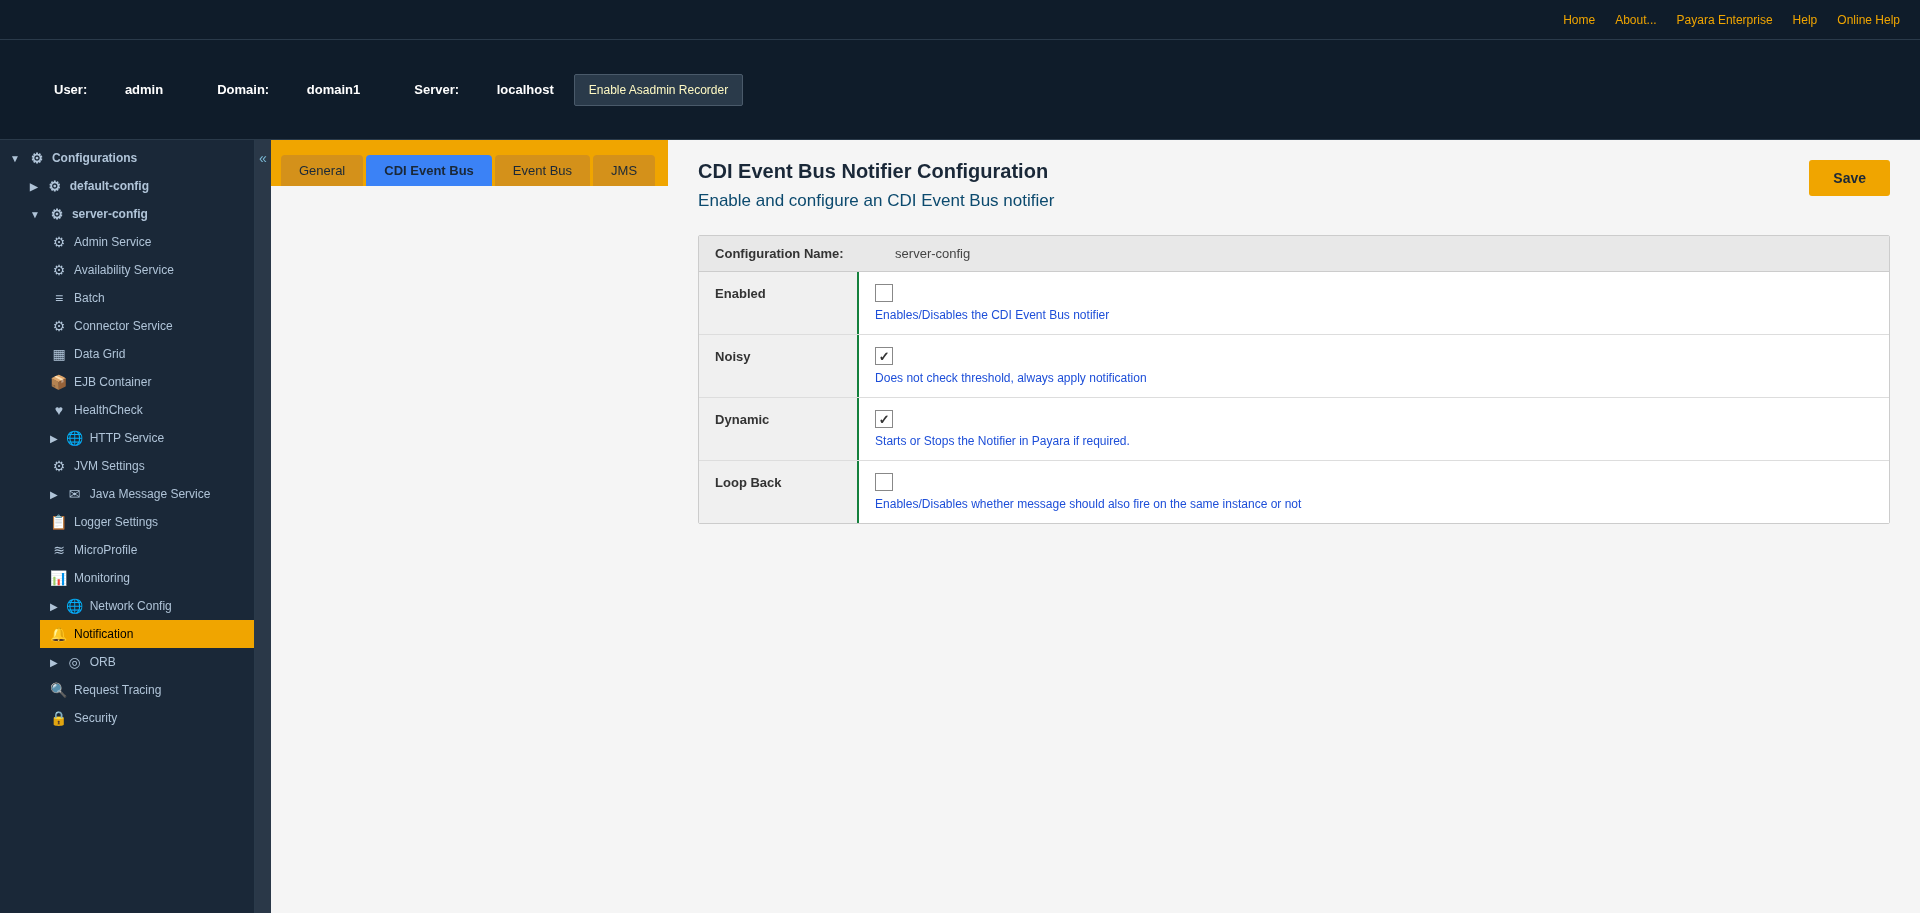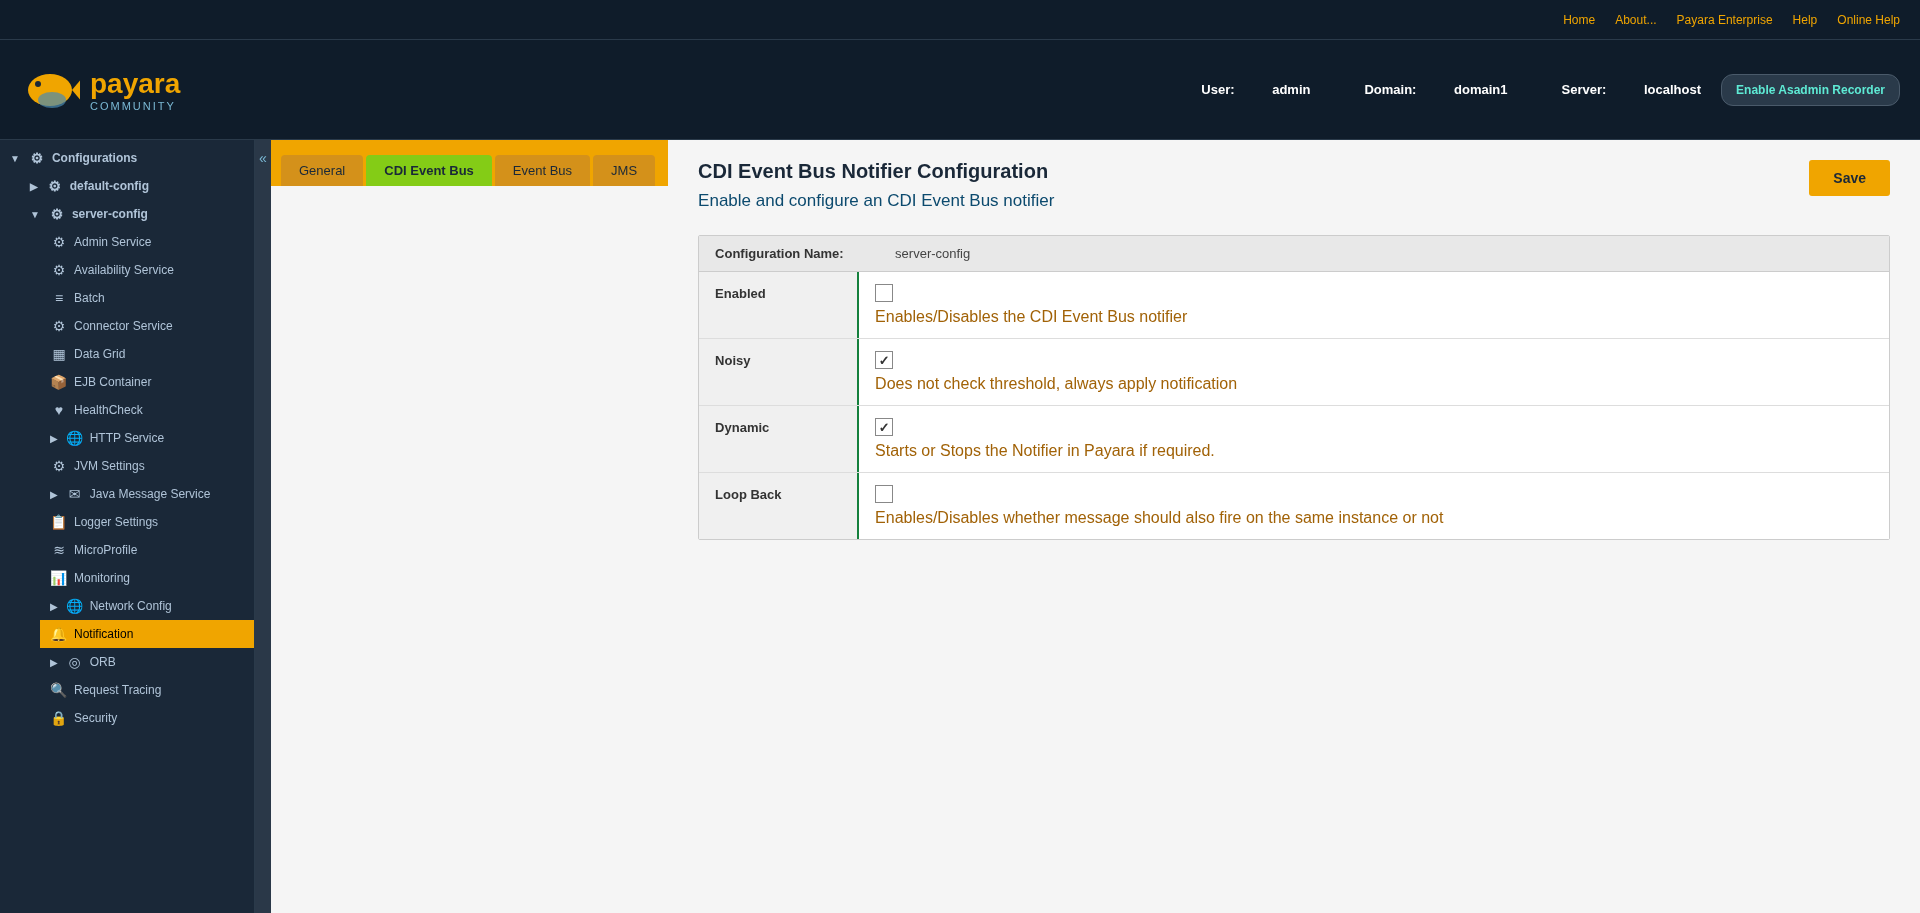--- a/index.html
+++ b/index.html
@@ -65,27 +65,26 @@
       color: #ccc;
       font-size: 13px;
     }
     .header-info span {
       font-weight: bold;
       color: #fff;
       margin-left: 34px;
     }
     .enable-btn {
       background: #2a3a4a;
-      color: #5eead4;
+      color: #fef9c3;
       border: 1px solid #4a5a6a;
       padding: 8px 14px;
       cursor: pointer;
       font-size: 12px;
-      border-radius: 12px;
-      font-weight: bold;
+      border-radius: 2px;
     }
 
     
     .main-layout {
       display: flex;
       height: calc(913px - 140px);
     }
 
     
     .sidebar {
@@ -175,21 +174,21 @@
       padding: 8px 18px;
       cursor: pointer;
       font-size: 13px;
       background: #d4911a;
       color: #1a2838;
       border: none;
       margin-right: 3px;
       border-radius: 4px 4px 0 0;
     }
     .tab.active {
-      background: #84cc16;
+      background: #3b82f6;
       color: #1a2838;
       font-weight: bold;
     }
 
     
     .content-body {
       padding: 20px 30px;
       flex: 1;
     }
 
@@ -276,22 +275,22 @@
       margin-bottom: 6px;
     }
     .checkbox-wrapper.checked::after {
       content: '✓';
       font-size: 13px;
       color: #333;
       font-weight: bold;
     }
 
     .field-desc {
-      color: #a16207;
-      font-size: 16px;
+      color: #1d4ed8;
+      font-size: 12px;
     }
 
     
     .content-area::-webkit-scrollbar { width: 8px; }
     .content-area::-webkit-scrollbar-track { background: #e0e0e0; }
     .content-area::-webkit-scrollbar-thumb { background: #aaa; }
 
     
     .sidebar { position: relative; }
   </style>
@@ -300,33 +299,20 @@
 
 <div class="top-nav">
   <a href="#">Home</a>
   <a href="#">About...</a>
   <a href="#">Payara Enterprise</a>
   <a href="#">Help</a>
   <a href="#">Online Help</a>
 </div>
 
 <div class="header">
-  <div class="logo-area">
-
-    <svg class="logo-fish" viewBox="0 0 60 55">
-      <ellipse cx="30" cy="28" rx="22" ry="16" fill="#f0a500"></ellipse>
-      <polygon points="52,28 62,16 62,40" fill="#f0a500"></polygon>
-      <circle cx="18" cy="22" r="3" fill="#1a2838"></circle>
-      <ellipse cx="32" cy="38" rx="14" ry="8" fill="#4a8ab0" opacity="0.7"></ellipse>
-    </svg>
-    <div class="logo-text">
-      <span class="logo-payara">payara</span>
-      <span class="logo-community">COMMUNITY</span>
-    </div>
-  </div>
   <div class="header-right">
     <span class="header-info">
       <span>User:</span>
       <span>admin</span>
     </span>
     <span class="header-info">
       <span>Domain:</span>
       <span>domain1</span>
     </span>
     <span class="header-info">

